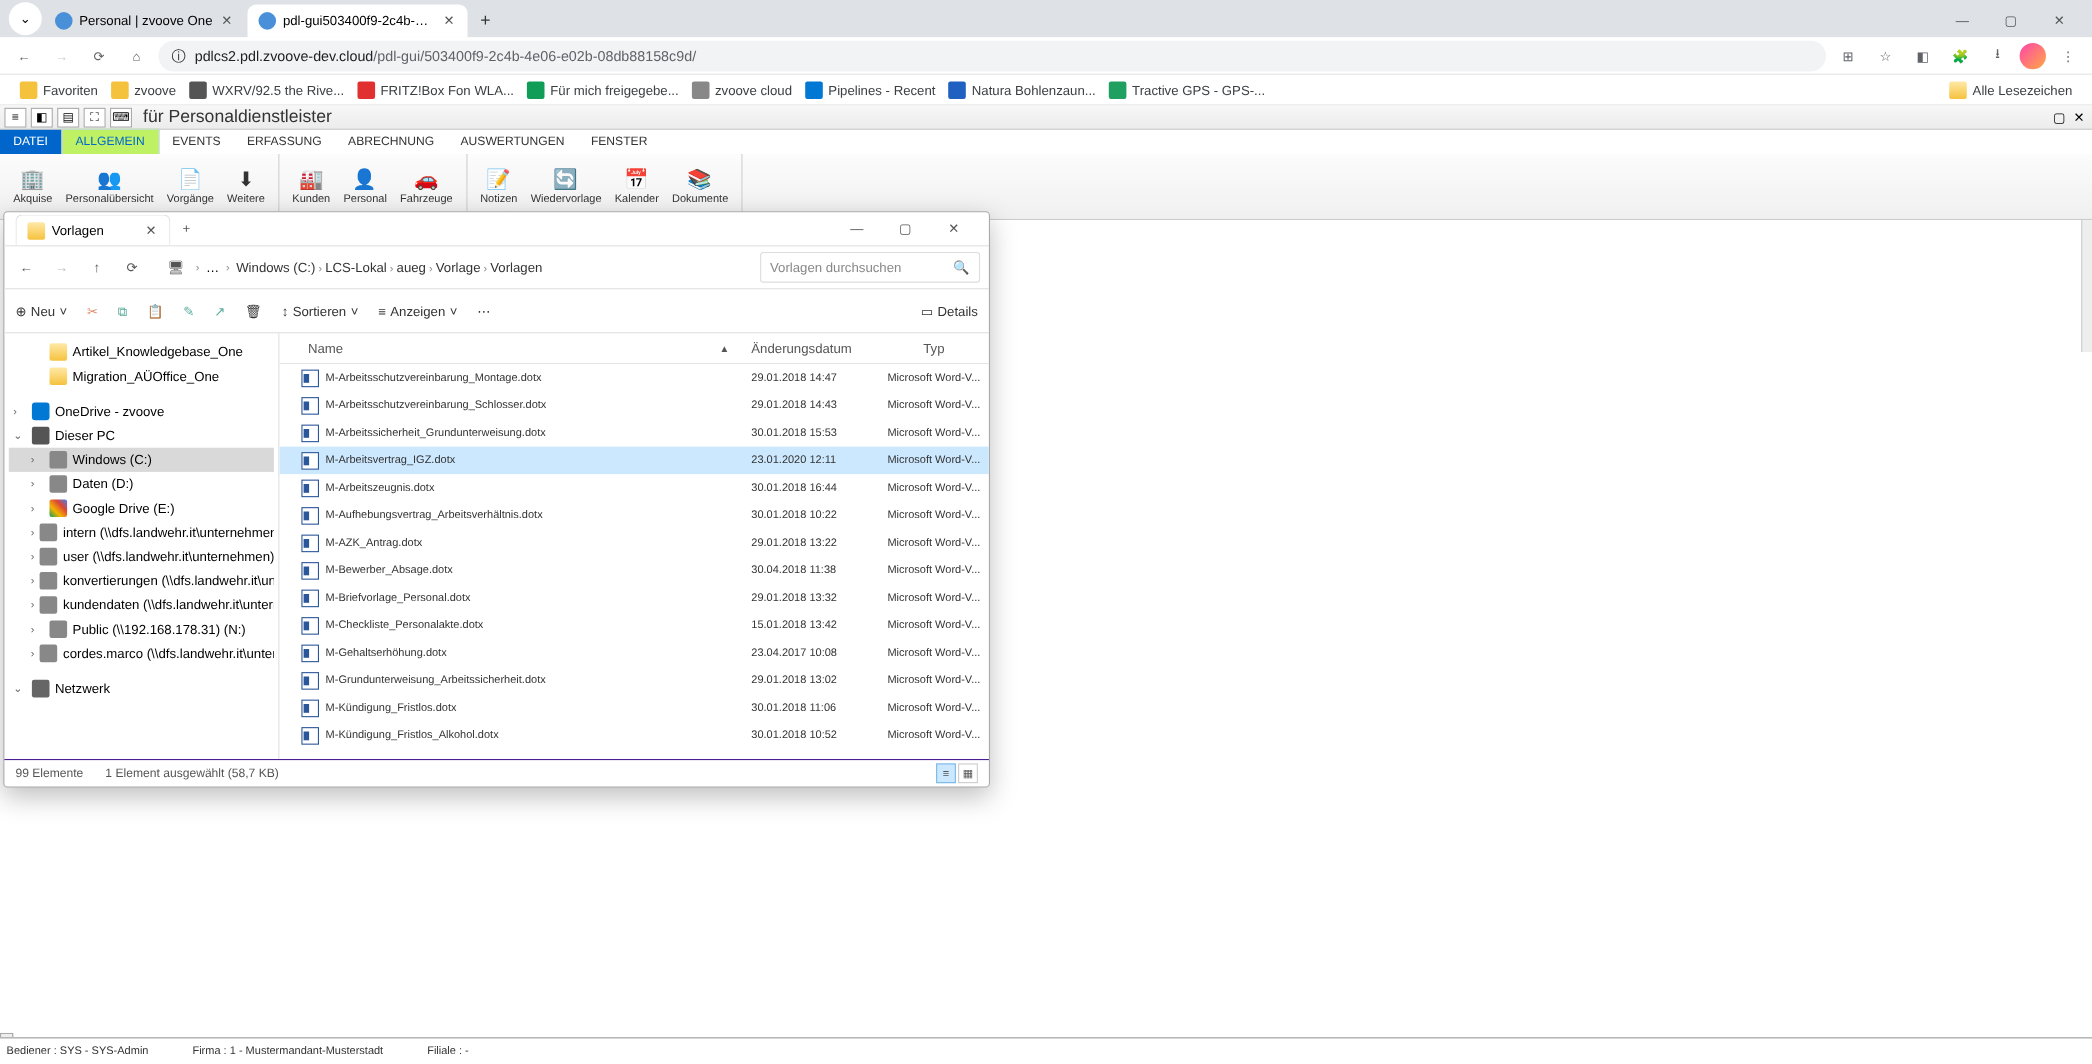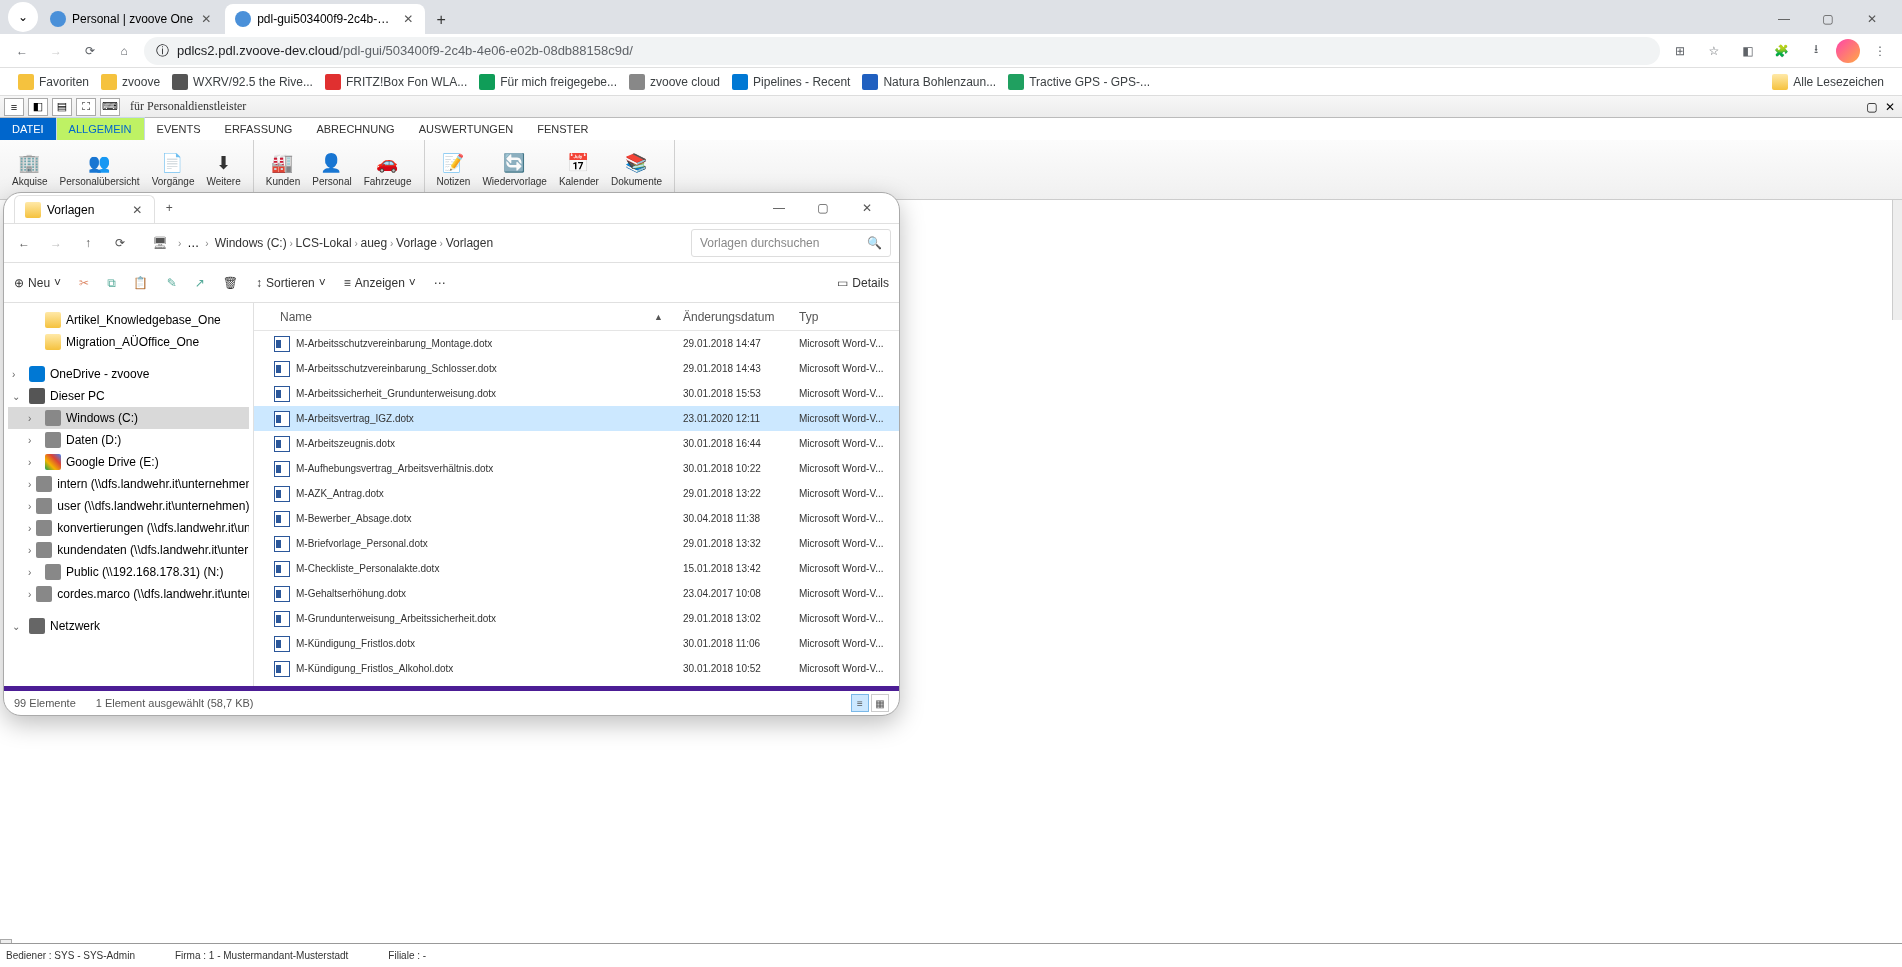--- a/index.html
+++ b/index.html
@@ -28,36 +28,36 @@
 
 .bookmarks { height: 28px; background: #fff; display: flex; align-items: center; padding: 0 12px; gap: 2px; border-bottom: 1px solid #ddd; font-size: 12px; }
 .bm { display: flex; align-items: center; gap: 5px; padding: 3px 6px; border-radius: 4px; color: #3c4043; white-space: nowrap; }
 .bm-icon { width: 16px; height: 16px; border-radius: 2px; flex-shrink: 0; }
 .bm-spacer { flex: 1; }
 
 
 .app { position: relative; background: #fff; height: calc(100vh - 96px); }
 .app-titlebar { height: 22px; background: linear-gradient(#f7f7f7,#ececec); border-bottom: 1px solid #bbb; display: flex; align-items: center; padding: 0 4px; gap: 4px; }
 .tb-btn { width: 20px; height: 18px; border: 1px solid #aaa; background: #fff; display: flex; align-items: center; justify-content: center; font-size: 11px; }
-.app-title { font-size: 12px; color: #333; margin-left: 6px; font-family: Liberation Serif, serif; }
+.app-title { font-size: 16px; color: #333; margin-left: 6px; }
 .tb-right { margin-left: auto; display: flex; gap: 2px; }
 .tb-sys { width: 16px; height: 16px; display: flex; align-items: center; justify-content: center; font-size: 12px; }
 
 .ribbon-tabs { height: 22px; background: #fff; display: flex; align-items: end; font-size: 11px; }
 .rtab { padding: 5px 12px; color: #333; text-transform: uppercase; }
 .rtab.datei { background: #0066cc; color: #fff; }
 .rtab.active { background: #bef264; color: #0066cc; border-top: 1px solid #c8d8e8; border-left: 1px solid #c8d8e8; border-right: 1px solid #c8d8e8; }
 
 .ribbon { height: 60px; background: linear-gradient(#fcfcfc,#f0f0f0); border-bottom: 1px solid #ccc; display: flex; }
 .rgroup { display: flex; border-right: 1px solid #d0d0d0; padding: 3px 6px; }
 .ritem { display: flex; flex-direction: column; align-items: center; justify-content: center; padding: 0 6px; font-size: 10px; color: #333; gap: 2px; }
 .ricon { width: 22px; height: 22px; display: flex; align-items: center; justify-content: center; font-size: 18px; }
 
 
-.explorer { position: absolute; top: 96px; left: 3px; width: 897px; height: 524px; background: #fff; border: 1px solid #aaa; border-radius: 18px; box-shadow: 0 8px 24px rgba(0,0,0,0.25); display: flex; flex-direction: column; }
+.explorer { position: absolute; top: 96px; left: 3px; width: 897px; height: 524px; background: #fff; border: 1px solid #aaa; border-radius: 4px; box-shadow: 0 8px 24px rgba(0,0,0,0.25); display: flex; flex-direction: column; }
 .exp-titlebar { height: 30px; display: flex; align-items: center; padding: 0 10px; }
 .exp-tab { display: flex; align-items: center; gap: 6px; height: 28px; padding: 0 10px; border-radius: 6px 6px 0 0; font-size: 12px; background: #fff; margin-top: 2px; border-top: 1px solid #e0e0e0; border-left: 1px solid #e0e0e0; border-right: 1px solid #e0e0e0; }
 .exp-tab .tab-close { margin-left: 30px; }
 .exp-new-tab { width: 28px; height: 28px; display: flex; align-items: center; justify-content: center; color: #555; }
 .exp-wc { margin-left: auto; display: flex; }
 .exp-wc-btn { width: 44px; height: 30px; display: flex; align-items: center; justify-content: center; color: #555; }
 
 .exp-nav { height: 40px; border-top: 1px solid #e0e0e0; border-bottom: 1px solid #e0e0e0; display: flex; align-items: center; padding: 0 8px; gap: 8px; }
 .exp-nav-btn { width: 24px; height: 24px; display: flex; align-items: center; justify-content: center; color: #555; }
 .breadcrumb { flex: 1; height: 28px; display: flex; align-items: center; gap: 6px; font-size: 12px; padding: 0 8px; }
@@ -81,33 +81,33 @@
 .icon-cloud { background: #0078d4; border-radius: 3px; }
 .icon-pc { background: #555; }
 .icon-disk { background: #888; }
 .icon-gdrive { background: linear-gradient(45deg,#0f9d58,#f4b400,#db4437,#4285f4); }
 .icon-net { background: #666; }
 
 .exp-list { flex: 1; display: flex; flex-direction: column; overflow: hidden; }
 .list-header { height: 28px; display: flex; align-items: center; border-bottom: 1px solid #e5e5e5; font-size: 12px; color: #555; }
 .col-name { flex: 1; padding-left: 26px; display: flex; align-items: center; gap: 4px; }
 .col-date { width: 116px; }
-.col-type { width: 100px; }
+.col-type { width: 100px; text-align: center; }
 .sort-arrow { font-size: 9px; color: #555; margin-left: auto; margin-right: 20px; }
 .list-rows { flex: 1; overflow-y: auto; position: relative; }
 .list-rows::-webkit-scrollbar { width: 14px; }
 .list-rows::-webkit-scrollbar-track { background: #f0f0f0; }
 .list-rows::-webkit-scrollbar-thumb { background: #c0c0c0; border-radius: 7px; }
 .row { height: 25px; display: flex; align-items: center; font-size: 10px; color: #333; }
 .row.selected { background: #cce8ff; }
 .row .col-name { padding-left: 20px; display: flex; align-items: center; gap: 6px; }
 .file-icon { width: 16px; height: 16px; background: #fff; border: 1px solid #2b579a; position: relative; flex-shrink: 0; }
 .file-icon::before { content: ""; position: absolute; left: 1px; top: 3px; width: 5px; height: 8px; background: #2b579a; }
 
-.exp-status { height: 24px; border-top: 5px solid #4c1d95; display: flex; align-items: center; padding: 12px 10px; font-size: 11px; color: #555; gap: 20px; }
+.exp-status { height: 24px; border-top: 1px solid #4c1d95; display: flex; align-items: center; padding: 12px 10px; font-size: 11px; color: #555; gap: 20px; }
 .status-right { margin-left: auto; display: flex; gap: 2px; }
 .view-toggle { width: 18px; height: 18px; border: 1px solid #ccc; display: flex; align-items: center; justify-content: center; font-size: 10px; }
 .view-toggle.active { background: #cce8ff; border-color: #7ab8e8; }
 
 
 .app-footer { position: fixed; bottom: 0; left: 0; right: 0; height: 24px; background: #fff; border-top: 1px solid #999; font-size: 10px; color: #333; display: flex; align-items: center; padding: 0 6px; gap: 40px; }
 .left-gutter { position: fixed; left: 0; bottom: 14px; width: 12px; height: 14px; background: #eee; border: 1px solid #aaa; font-size: 9px; display: flex; align-items: center; justify-content: center; }
 
 
 .app-scroll { position: absolute; right: 0; top: 104px; width: 10px; height: 120px; background: #eee; border-left: 1px solid #ccc; }

